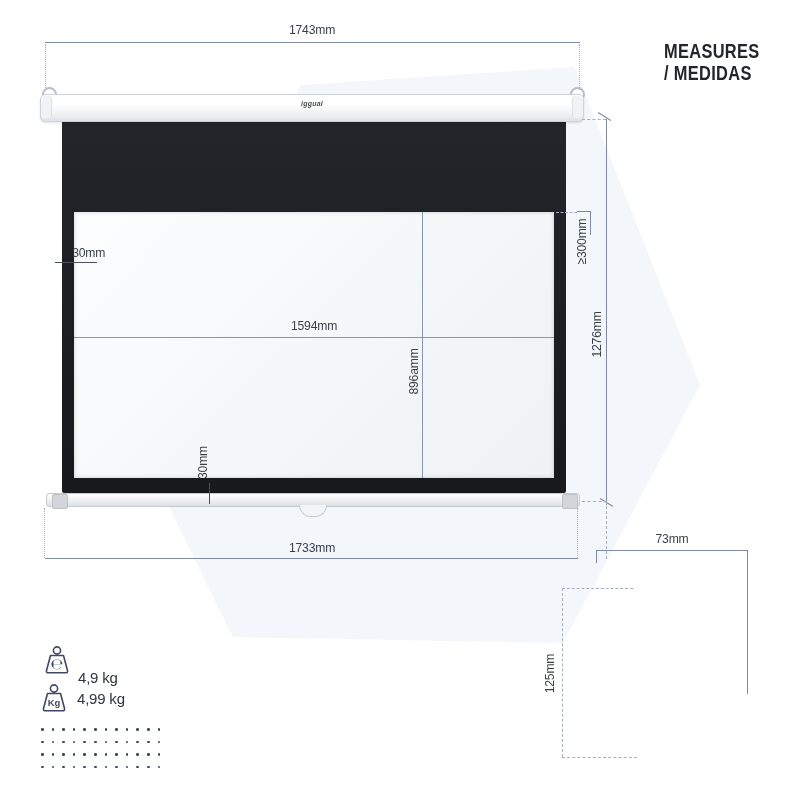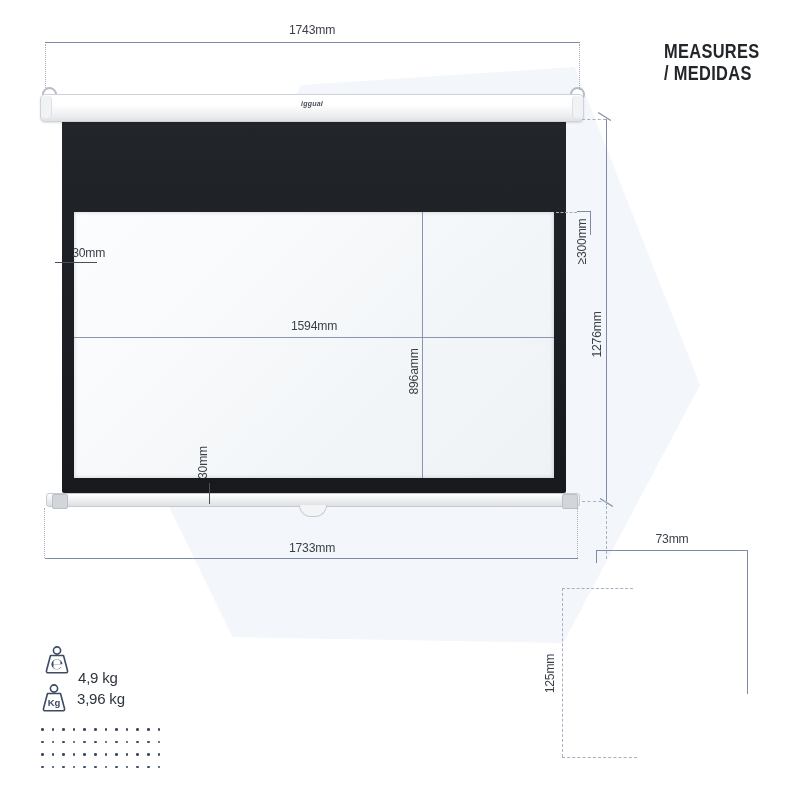--- a/index.html
+++ b/index.html
@@ -109,21 +109,21 @@
     <path d="M 7.5 10.5 L 20.5 10.5 L 24.5 25.5 Q 25 27.8 22.6 27.8 L 5.4 27.8 Q 3 27.8 3.5 25.5 Z" fill="#ffffff" stroke="#3d4a63" stroke-width="1.6" stroke-linejoin="round"></path>
     <text x="14" y="23.5" font-size="15" font-weight="bold" fill="#3d4a63" text-anchor="middle" font-family="DejaVu Sans, sans-serif">℮</text>
   </svg>
   <div class="abs wrow-text z5" style="left:78px;top:652px;margin-top:17px;">4,9 kg</div>
 
   <svg class="abs z5" style="left:40px;top:683px;" width="28" height="30" viewBox="0 0 28 30">
     <circle cx="14" cy="5.5" r="3.6" fill="none" stroke="#3d4a63" stroke-width="1.6"></circle>
     <path d="M 7.5 10.5 L 20.5 10.5 L 24.5 25.5 Q 25 27.8 22.6 27.8 L 5.4 27.8 Q 3 27.8 3.5 25.5 Z" fill="#ffffff" stroke="#3d4a63" stroke-width="1.6" stroke-linejoin="round"></path>
     <text x="14" y="22.5" font-size="9.5" font-weight="bold" fill="#3d4a63" text-anchor="middle" font-family="Liberation Sans, sans-serif">Kg</text>
   </svg>
-  <div class="abs wrow-text z5" style="left:77px;top:690px;">3,96 kg</div>
+  <div class="abs wrow-text z5" style="left:77px;top:690px;">4,99 kg</div>
 
   <div class="abs z5" id="dotgrid" style="left:41px;top:728px;width:130px;height:44px;">
       <span style="position: absolute; width: 2.5px; height: 2.5px; border-radius: 50%; background: rgb(61, 74, 99); left: 0px; top: 0px;"></span>
       <span style="position: absolute; width: 2.5px; height: 2.5px; border-radius: 50%; background: rgb(61, 74, 99); left: 10.6px; top: 0px;"></span>
       <span style="position: absolute; width: 2.5px; height: 2.5px; border-radius: 50%; background: rgb(61, 74, 99); left: 21.2px; top: 0px;"></span>
       <span style="position: absolute; width: 2.5px; height: 2.5px; border-radius: 50%; background: rgb(61, 74, 99); left: 31.8px; top: 0px;"></span>
       <span style="position: absolute; width: 2.5px; height: 2.5px; border-radius: 50%; background: rgb(61, 74, 99); left: 42.4px; top: 0px;"></span>
       <span style="position: absolute; width: 2.5px; height: 2.5px; border-radius: 50%; background: rgb(61, 74, 99); left: 53px; top: 0px;"></span>
       <span style="position: absolute; width: 2.5px; height: 2.5px; border-radius: 50%; background: rgb(61, 74, 99); left: 63.6px; top: 0px;"></span>
       <span style="position: absolute; width: 2.5px; height: 2.5px; border-radius: 50%; background: rgb(61, 74, 99); left: 74.2px; top: 0px;"></span>

